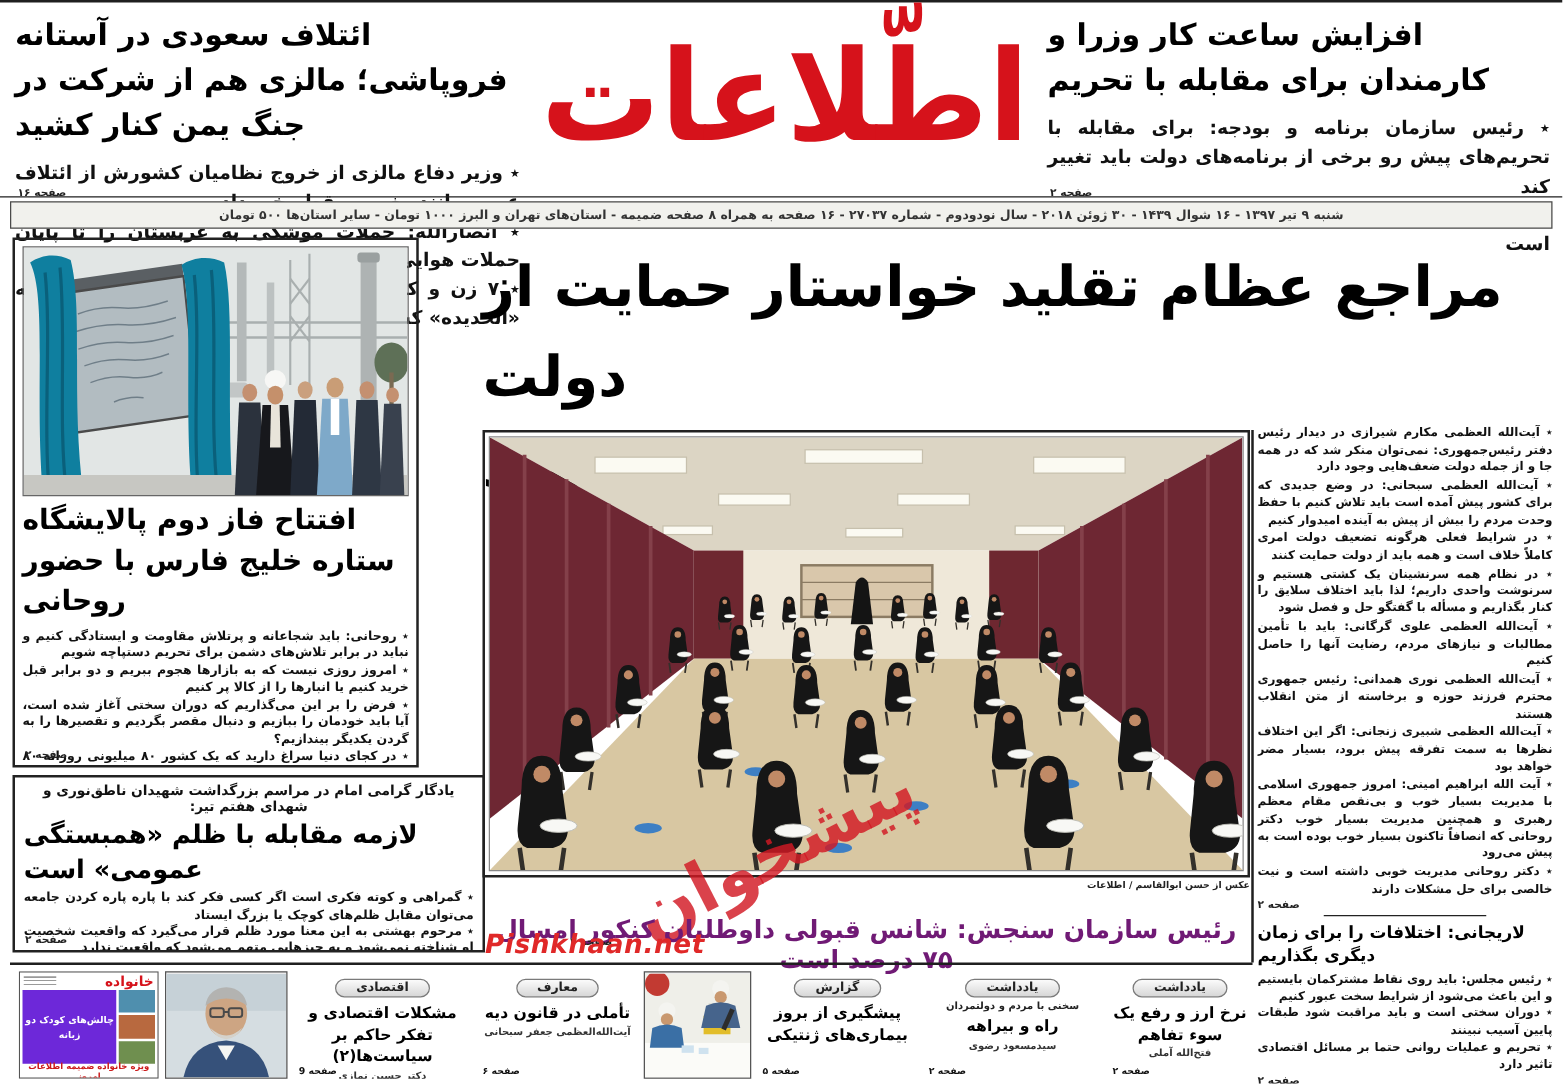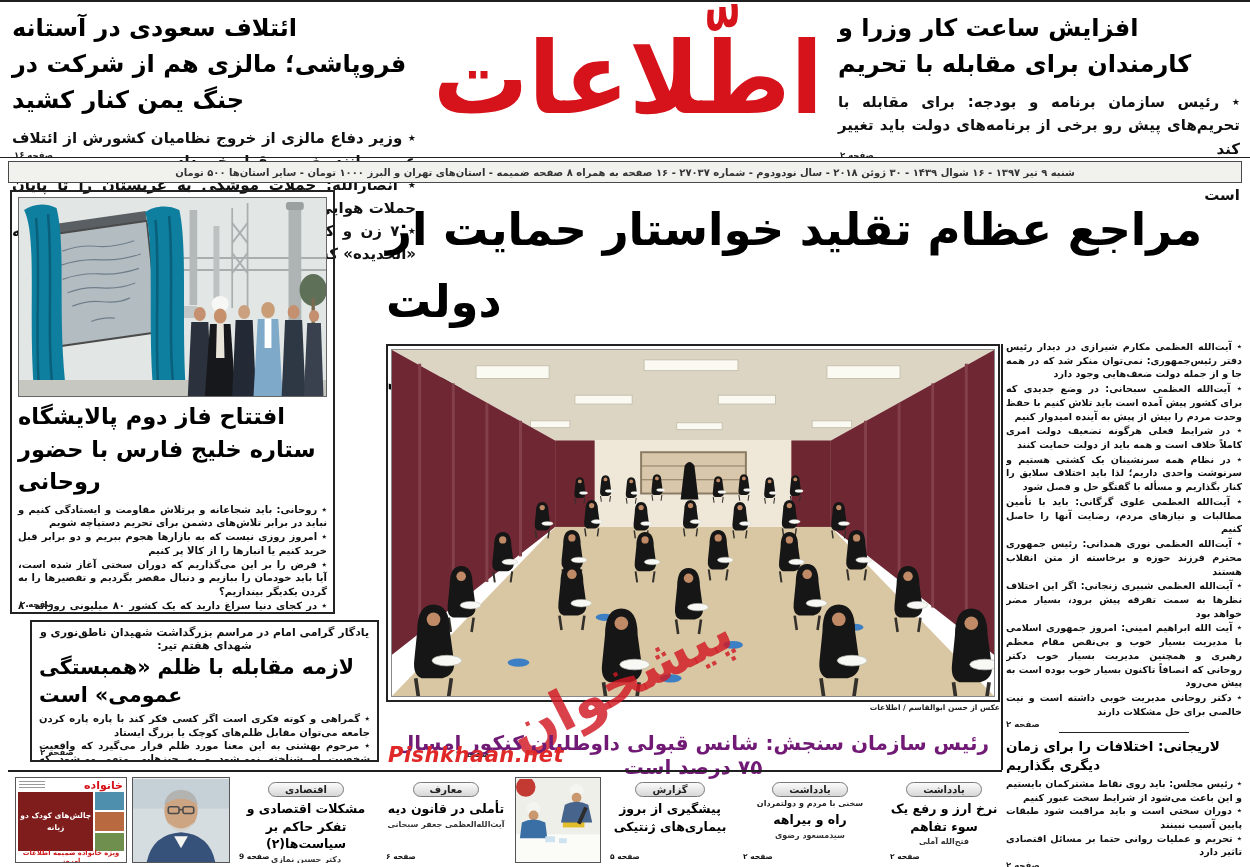--- a/index.html
+++ b/index.html
@@ -36,21 +36,21 @@
     display:flex; align-items:center; justify-content:center;
     font-size:10px; font-weight:bold; color:#333;
   }
   
   .left-box1 { left:10px; top:190px; width:325px; height:424px; border:2px solid #222; padding:5px 6px; overflow:hidden; }
   .inaug-photo { width:100%; height:200px; border:1px solid #666; overflow:hidden; }
   .ref-headline { font-size:22.5px; line-height:1.45; margin-top:3px; }
   .ref-bullets { margin-top:5px; font-size:10px; line-height:1.33; }
   .ref-bullets .b { margin-bottom:1px; }
   .box-page { position:absolute; left:8px; bottom:3px; }
-  .left-box2 { left:10px; top:620px; width:349px; height:142px; border:2px solid #222; padding:4px 7px; overflow:hidden;margin-left:20px; }
+  .left-box2 { left:10px; top:620px; width:378px; height:142px; border:2px solid #222; padding:4px 7px; overflow:hidden; }
   .sol-kicker { font-size:11px; font-weight:bold; text-align:center; }
   .sol-headline { font-size:20.5px; line-height:1.35; margin:2px 0 3px 0; }
   .sol-bullets { font-size:10px; line-height:1.33; }
   
   .lead-headline { left:386px; top:194px; width:856px; height:146px; font-size:45px; line-height:1.6; }
   .exam-box { left:386px; top:344px; width:614px; height:358px; border:2px solid #222; padding:3px; overflow:visible; }
   .exam-art { width:100%; height:100%; border:1px solid #888; overflow:hidden; }
   .wm-fa {
     position:absolute; left:110px; bottom:-14px; font-size:56px; font-weight:bold;
     color:rgba(210,25,35,.82); transform:rotate(-27deg); pointer-events:none;
@@ -82,21 +82,21 @@
   .cell .pg { position:absolute; left:4px; bottom:2px; font-size:7.5px; font-weight:bold; }
   .photo-cell { border:1px solid #555; background:#eee; }
   
   .fam { border:1px solid #555; height:86px; display:flex; flex-direction:column; background:#fff; overflow:hidden; }
   .fam-head { height:14px; display:flex; align-items:center; justify-content:space-between; padding:0 3px; }
   .fam-title { font-size:11px; font-weight:bold; }
   .fam-meta { width:26px; height:9px; background:repeating-linear-gradient(#9a9a9a 0 1px,#fff 1px 3px); }
   .fam-body { flex:1; display:flex; gap:2px; padding:0 2px; }
   .fam-photos { width:27%; display:flex; flex-direction:column; gap:2px; }
   .fam-photos div { flex:1; }
-  .fam-board { flex:1; background:#7f1d1d; color:#fff; font-size:7.5px; font-weight:bold;
+  .fam-board { flex:1; background:#6d28d9; color:#fff; font-size:7.5px; font-weight:bold;
     display:flex; align-items:center; justify-content:center; text-align:center; padding:2px; line-height:1.6; }
   .fam-cap { height:11px; font-size:6.8px; font-weight:bold; display:flex; align-items:center; justify-content:center; }
 </style>
 </head>
 <body>
 
 <div class="abs rule top-rule"></div>
 
 <div class="abs top-left-story">
   <div class="hlc top-headline">ائتلاف سعودی در آستانه فروپاشی؛ مالزی هم از شرکت در جنگ یمن کنار کشید</div>

